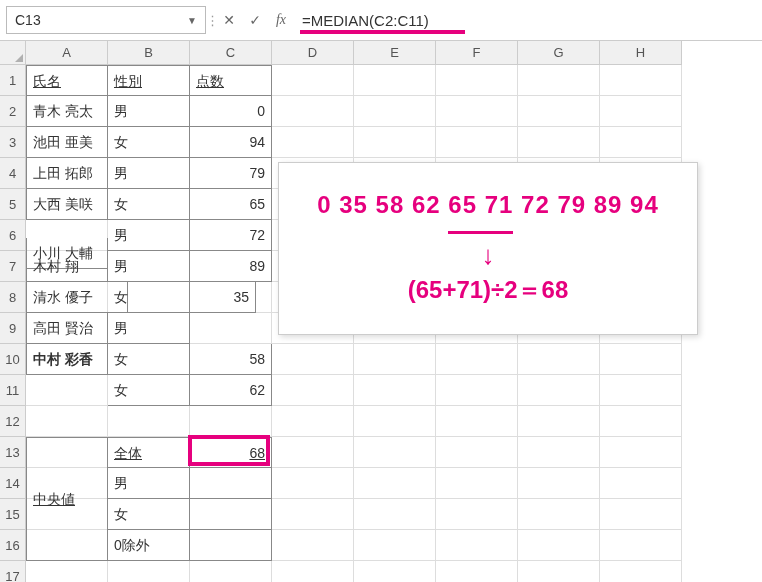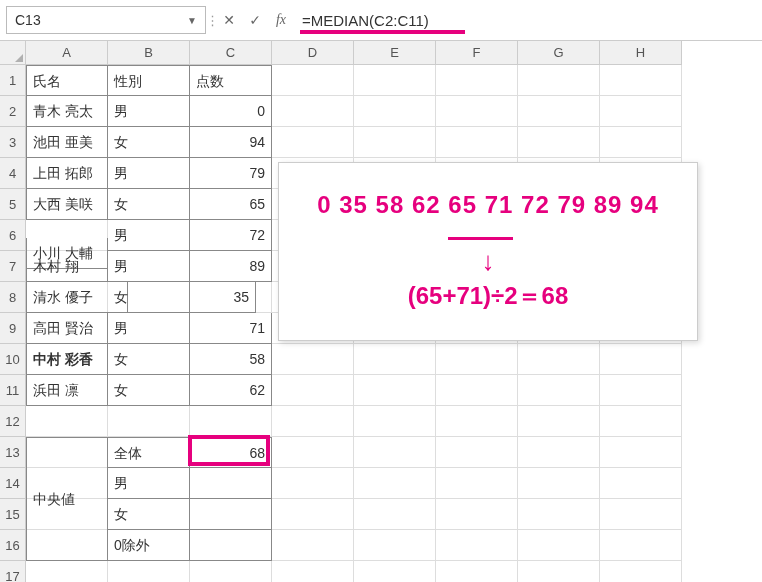--- a/index.html
+++ b/index.html
@@ -126,21 +126,21 @@
     padding: 0 6px;
     line-height: 31px;
     font-size: 14px;
     overflow: hidden;
     white-space: nowrap;
   }
   .cell.bordered {
     border-right: 1px solid #888;
     border-bottom: 1px solid #888;
   }
-  .cell.bordered-top { border-top: 1px solid #888; }
+  .cell.bordered-top { border-top: 1px solid #888; text-decoration: underline; }
   .cell.bordered-left { border-left: 1px solid #888; }
   .cell.num { text-align: right; }
   .active-cell-outline {
     position: absolute;
     border: 4px solid #e6007e;
     pointer-events: none;
   }
   .callout {
     position: absolute;
     background: #fff;
@@ -151,21 +151,21 @@
   }
   .callout .nums {
     color: #e6007e;
     font-size: 24px;
     font-weight: bold;
     letter-spacing: 1px;
   }
   .callout .mid-underline {
     display: inline-block;
     border-bottom: 3px solid #e6007e;
-    padding-bottom: 18px;
+    padding-bottom: 12px;
   }
   .callout .arrow {
     color: #e6007e;
     font-size: 26px;
     line-height: 30px;
     margin-top: 6px;
   }
   .callout .formula {
     color: #e6007e;
     font-size: 24px;
@@ -386,25 +386,23 @@
         <div class="cell bordered" style="left: 82px; top: 155px; width: 82px; height: 31px;">男</div>
         <div class="cell bordered num" style="left: 164px; top: 155px; width: 82px; height: 31px;">72</div>
         <div class="cell bordered bordered-left" style="left: 0px; top: 186px; width: 82px; height: 31px;">木村 翔</div>
         <div class="cell bordered" style="left: 82px; top: 186px; width: 82px; height: 31px;">男</div>
         <div class="cell bordered num" style="left: 164px; top: 186px; width: 82px; height: 31px;">89</div>
         <div class="cell bordered bordered-left" style="left: 0px; top: 217px; width: 102px; height: 31px;">清水 優子</div>
         <div class="cell bordered" style="left: 82px; top: 217px; width: 82px; height: 31px;">女</div>
         <div class="cell bordered num" style="left: 148px; top: 217px; width: 82px; height: 31px;">35</div>
         <div class="cell bordered bordered-left" style="left: 0px; top: 248px; width: 82px; height: 31px;">高田 賢治</div>
         <div class="cell bordered" style="left: 82px; top: 248px; width: 82px; height: 31px;">男</div>
-        <div class="cell bordered num" style="left: 164px; top: 248px; width: 82px; height: 31px;">71</div>
         <div class="cell bordered bordered-left" style="left: 0px; top: 279px; width: 82px; height: 31px; font-weight: bold;">中村 彩香</div>
         <div class="cell bordered" style="left: 82px; top: 279px; width: 82px; height: 31px;">女</div>
         <div class="cell bordered num" style="left: 164px; top: 279px; width: 82px; height: 31px;">58</div>
-        <div class="cell bordered bordered-left" style="left: 0px; top: 310px; width: 82px; height: 31px;">浜田 凛</div>
         <div class="cell bordered" style="left: 82px; top: 310px; width: 82px; height: 31px;">女</div>
         <div class="cell bordered num" style="left: 164px; top: 310px; width: 82px; height: 31px;">62</div>
         <div class="cell bordered bordered-top" style="left: 82px; top: 372px; width: 82px; height: 31px;">全体</div>
         <div class="cell bordered bordered-left bordered-top merged-label" style="left: 0px; top: 372px; width: 82px; height: 124px; line-height: 124px;">中央値</div>
         <div class="cell bordered num bordered-top" style="left: 164px; top: 372px; width: 82px; height: 31px;">68</div>
         <div class="cell bordered" style="left: 82px; top: 403px; width: 82px; height: 31px;">男</div>
         <div class="cell bordered num" style="left: 164px; top: 403px; width: 82px; height: 31px;"></div>
         <div class="cell bordered" style="left: 82px; top: 434px; width: 82px; height: 31px;">女</div>
         <div class="cell bordered num" style="left: 164px; top: 434px; width: 82px; height: 31px;"></div>
         <div class="cell bordered" style="left: 82px; top: 465px; width: 82px; height: 31px;">0除外</div>

